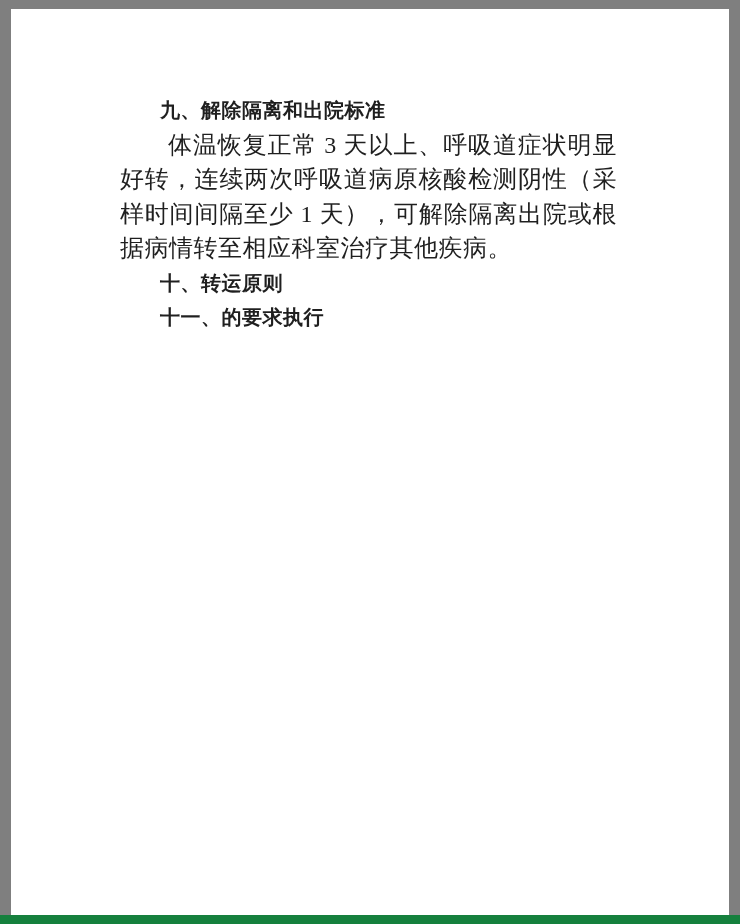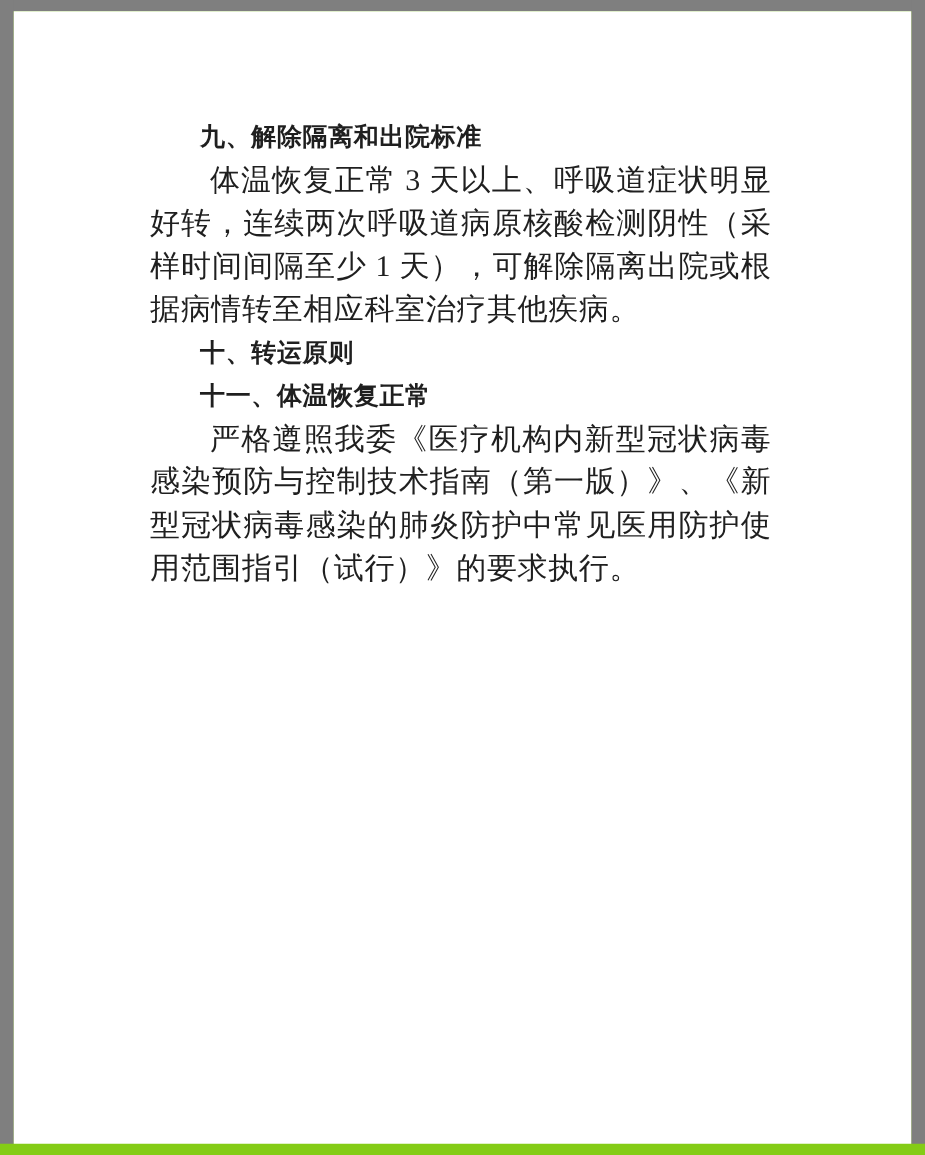--- a/index.html
+++ b/index.html
@@ -7,21 +7,21 @@
     padding: 0;
     width: 740px;
     height: 924px;
     overflow: hidden;
     background: #ffffff;
   }
   .screen {
     position: relative;
     width: 740px;
     height: 924px;
-    background: #84cc16;
+    background: #15803d;
   }
   
   .frame-top {
     position: absolute;
     left: 0; top: 0;
     width: 740px; height: 9px;
     background: #7f7f7f;
   }
   .frame-left {
     position: absolute;
@@ -85,20 +85,19 @@
       <div class="doc-section">
         <h2 class="doc-heading">九、解除隔离和出院标准</h2>
         <p class="doc-paragraph">体温恢复正常 3 天以上、呼吸道症状明显好转，连续两次呼吸道病原核酸检测阴性（采样时间间隔至少 1 天），可解除隔离出院或根据病情转至相应科室治疗其他疾病。</p>
       </div>
 
       <div class="doc-section">
         <h2 class="doc-heading">十、转运原则</h2>
       </div>
 
       <div class="doc-section">
-        <h2 class="doc-heading">十一、体温恢复正常</h2>
-        <p class="doc-paragraph">严格遵照我委《医疗机构内新型冠状病毒感染预防与控制技术指南（第一版）》、《新型冠状病毒感染的肺炎防护中常见医用防护使用范围指引（试行）》的要求执行。</p>
+        <h2 class="doc-heading">十一、的要求执行</h2>
       </div>
 
     </div>
   </div>
 
 </div>
 
 </body></html>

